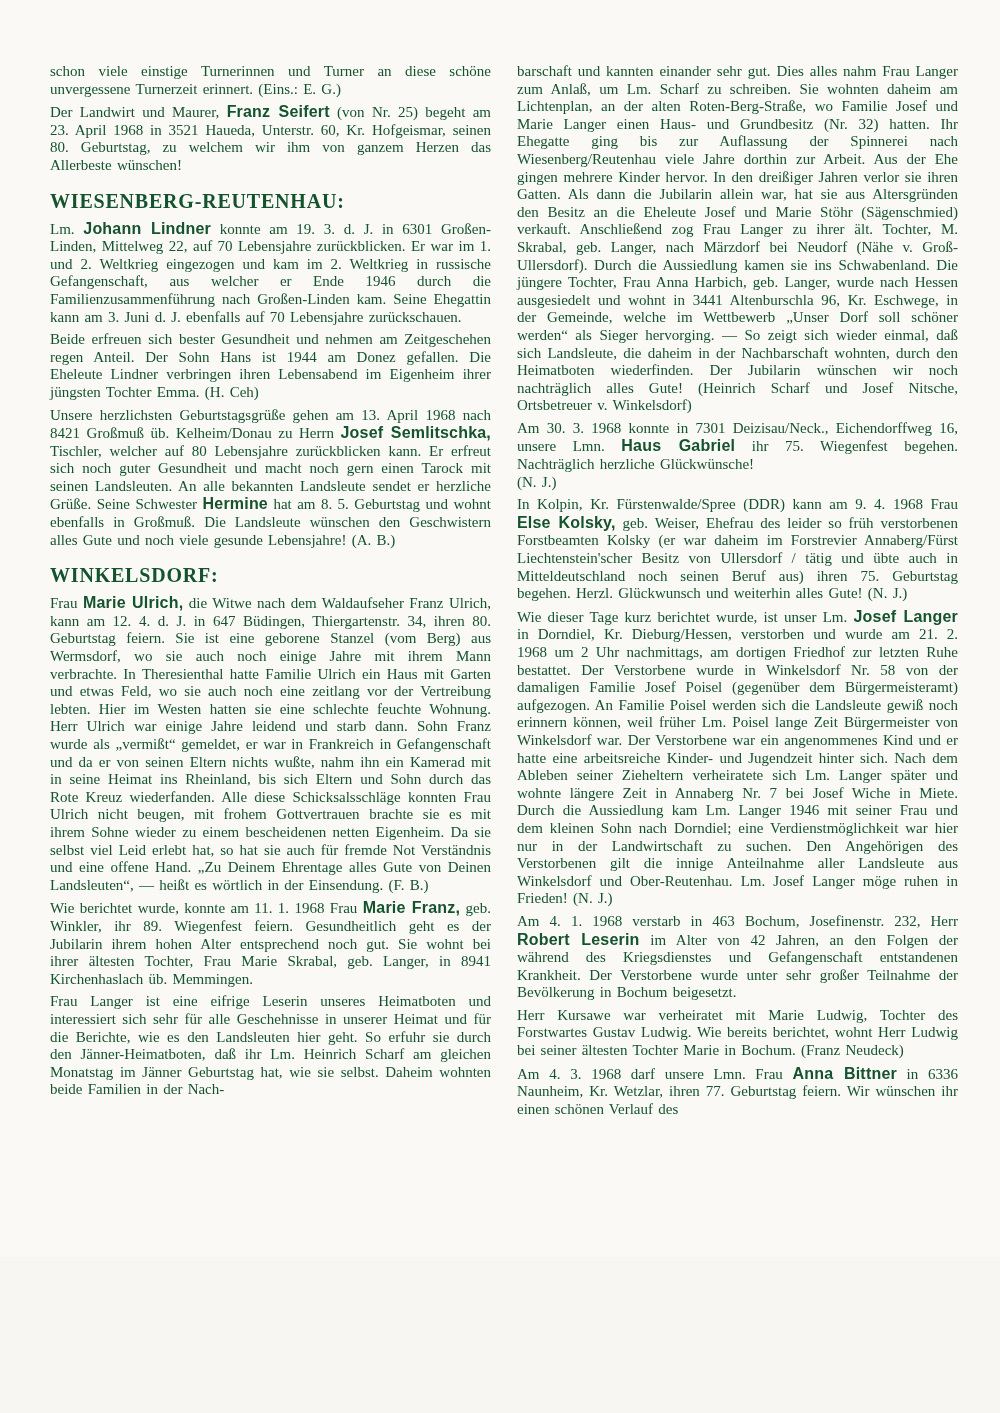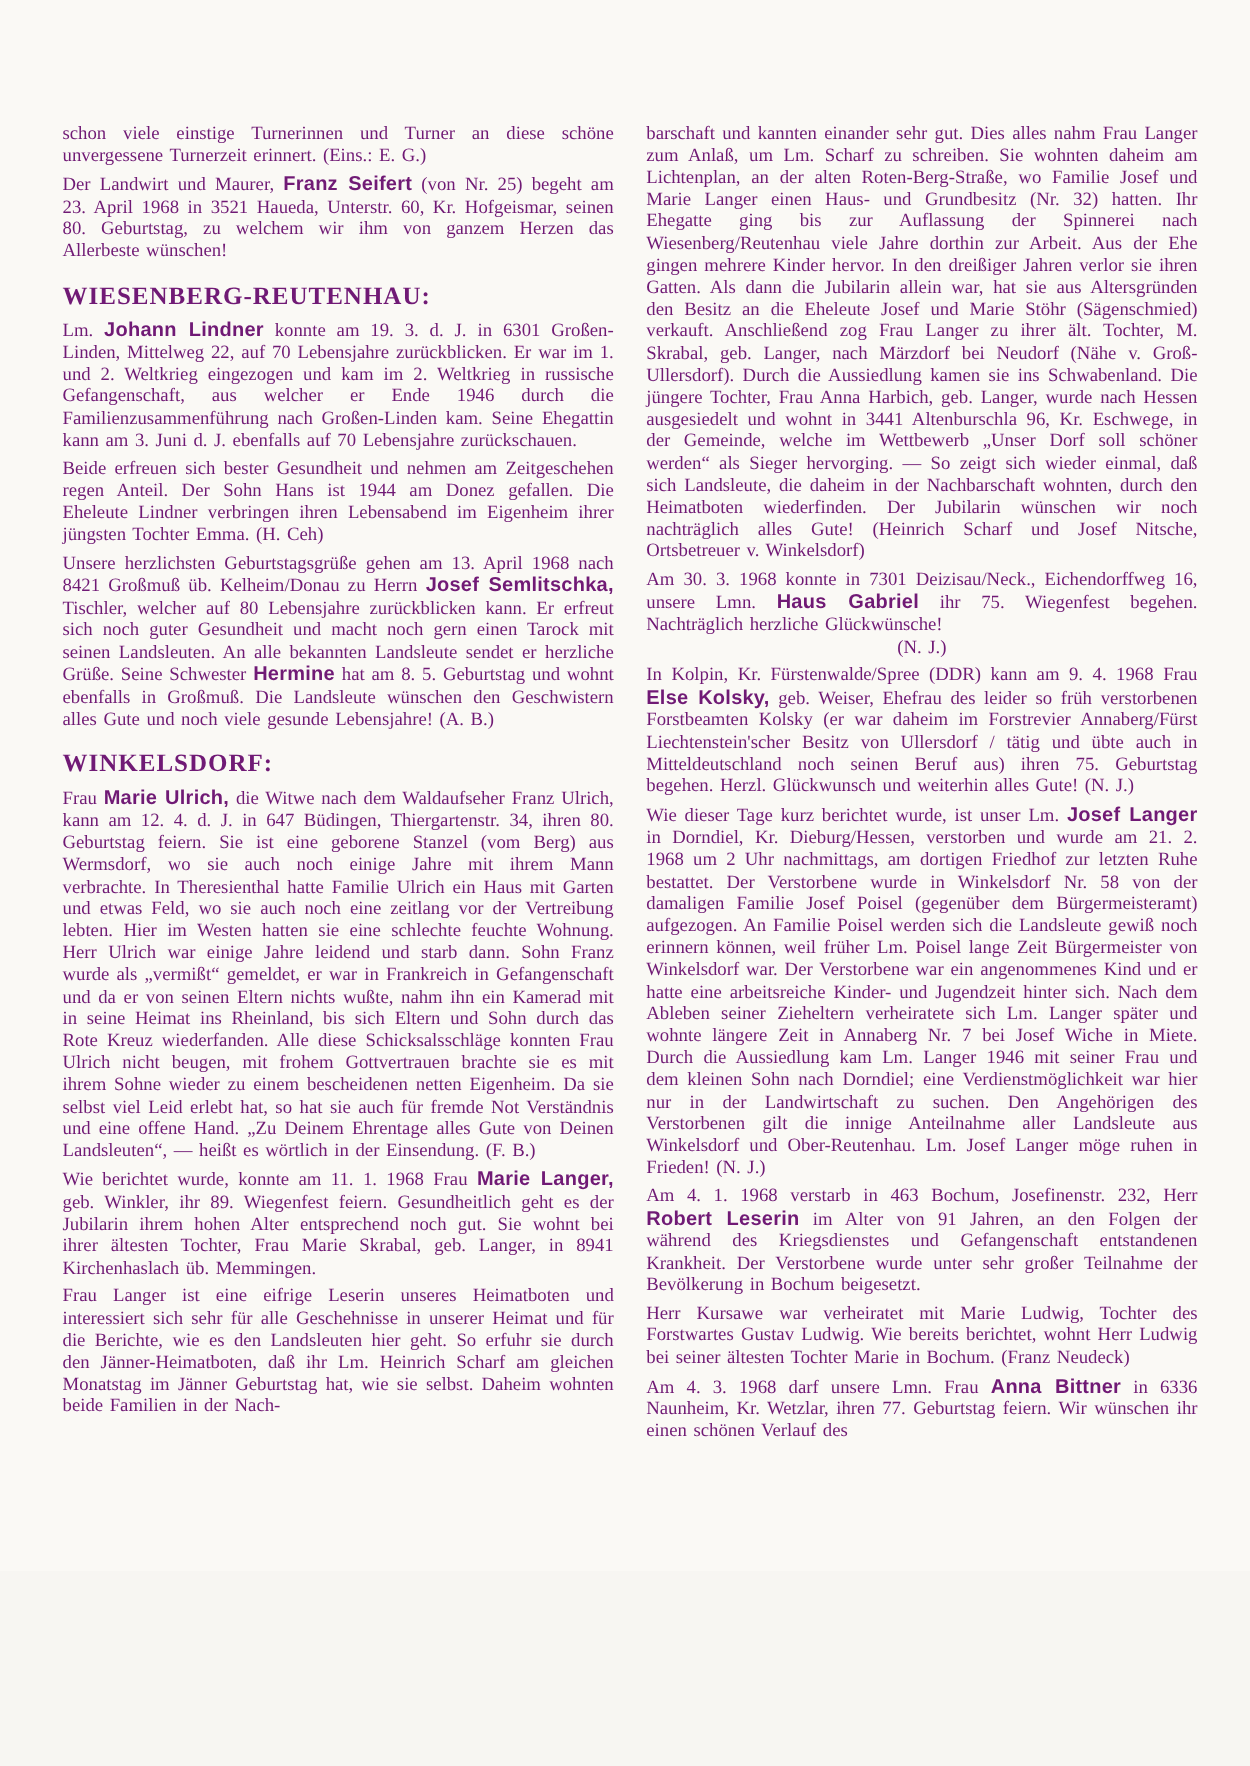--- a/index.html
+++ b/index.html
@@ -5,25 +5,25 @@
   html, body {
     margin: 0;
     padding: 0;
     background: #f7f6f2;
   }
   .page {
     position: relative;
     width: 1000px;
     height: 1257px;
     background: #faf9f5;
-    color: #701a75;
+    color: #14532d;
     font-family: "Liberation Serif", serif;
     overflow: hidden;
     box-sizing: border-box;
-    padding: 99px 42px 0 50px;
+    padding: 63px 42px 0 50px;
   }
   .columns {
     display: flex;
     gap: 26px;
   }
   .column {
     flex: 1 1 0;
     min-width: 0;
   }
   .para {
@@ -43,21 +43,21 @@
   .section-heading {
     font-family: "Liberation Serif", serif;
     font-weight: bold;
     font-size: 20px;
     letter-spacing: 0.8px;
     margin: 14px 0 7px 0;
     line-height: 24px;
   }
   .right-line {
     display: block;
-    text-align: center;
+    text-align: left;
   }
   .page-number {
     position: absolute;
     right: 54px;
     top: 1284px;
     font-size: 19px;
     font-weight: bold;
     letter-spacing: 1px;
     font-family: "Liberation Serif", serif;
   }
@@ -69,27 +69,27 @@
   <div class="columns">
     <div class="column">
         <p class="para"><span>schon viele einstige Turnerinnen und Turner an diese schöne unvergessene Turnerzeit erinnert. (Eins.: E. G.)</span></p>
         <p class="para"><span>Der Landwirt und Maurer, </span><span class="bold">Franz Seifert</span><span> (von Nr. 25) begeht am 23. April 1968 in 3521 Haueda, Unterstr. 60, Kr. Hofgeismar, seinen 80. Geburtstag, zu welchem wir ihm von ganzem Herzen das Allerbeste wünschen!</span></p>
         <h2 class="section-heading">WIESENBERG-REUTENHAU:</h2>
         <p class="para"><span>Lm. </span><span class="bold">Johann Lindner</span><span> konnte am 19. 3. d. J. in 6301 Großen-Linden, Mittelweg 22, auf 70 Lebensjahre zurückblicken. Er war im 1. und 2. Weltkrieg eingezogen und kam im 2. Weltkrieg in russische Gefangenschaft, aus welcher er Ende 1946 durch die Familienzusammenführung nach Großen-Linden kam. Seine Ehegattin kann am 3. Juni d. J. ebenfalls auf 70 Lebensjahre zurückschauen.</span></p>
         <p class="para"><span>Beide erfreuen sich bester Gesundheit und nehmen am Zeitgeschehen regen Anteil. Der Sohn Hans ist 1944 am Donez gefallen. Die Eheleute Lindner verbringen ihren Lebensabend im Eigenheim ihrer jüngsten Tochter Emma. (H. Ceh)</span></p>
         <p class="para"><span>Unsere herzlichsten Geburtstagsgrüße gehen am 13. April 1968 nach 8421 Großmuß üb. Kelheim/Donau zu Herrn </span><span class="bold">Josef Semlitschka,</span><span> Tischler, welcher auf 80 Lebensjahre zurückblicken kann. Er erfreut sich noch guter Gesundheit und macht noch gern einen Tarock mit seinen Landsleuten. An alle bekannten Landsleute sendet er herzliche Grüße. Seine Schwester </span><span class="bold">Hermine</span><span> hat am 8. 5. Geburtstag und wohnt ebenfalls in Großmuß. Die Landsleute wünschen den Geschwistern alles Gute und noch viele gesunde Lebensjahre! (A. B.)</span></p>
         <h2 class="section-heading">WINKELSDORF:</h2>
         <p class="para"><span>Frau </span><span class="bold">Marie Ulrich,</span><span> die Witwe nach dem Waldaufseher Franz Ulrich, kann am 12. 4. d. J. in 647 Büdingen, Thiergartenstr. 34, ihren 80. Geburtstag feiern. Sie ist eine geborene Stanzel (vom Berg) aus Wermsdorf, wo sie auch noch einige Jahre mit ihrem Mann verbrachte. In Theresienthal hatte Familie Ulrich ein Haus mit Garten und etwas Feld, wo sie auch noch eine zeitlang vor der Vertreibung lebten. Hier im Westen hatten sie eine schlechte feuchte Wohnung. Herr Ulrich war einige Jahre leidend und starb dann. Sohn Franz wurde als „vermißt“ gemeldet, er war in Frankreich in Gefangenschaft und da er von seinen Eltern nichts wußte, nahm ihn ein Kamerad mit in seine Heimat ins Rheinland, bis sich Eltern und Sohn durch das Rote Kreuz wiederfanden. Alle diese Schicksalsschläge konnten Frau Ulrich nicht beugen, mit frohem Gottvertrauen brachte sie es mit ihrem Sohne wieder zu einem bescheidenen netten Eigenheim. Da sie selbst viel Leid erlebt hat, so hat sie auch für fremde Not Verständnis und eine offene Hand. „Zu Deinem Ehrentage alles Gute von Deinen Landsleuten“, — heißt es wörtlich in der Einsendung. (F. B.)</span></p>
-        <p class="para"><span>Wie berichtet wurde, konnte am 11. 1. 1968 Frau </span><span class="bold">Marie Langer,</span><span> geb. Winkler, ihr 89. Wiegenfest feiern. Gesundheitlich geht es der Jubilarin ihrem hohen Alter entsprechend noch gut. Sie wohnt bei ihrer ältesten Tochter, Frau Marie Skrabal, geb. Langer, in 8941 Kirchenhaslach üb. Memmingen.</span></p>
+        <p class="para"><span>Wie berichtet wurde, konnte am 11. 1. 1968 Frau </span><span class="bold">Marie Franz,</span><span> geb. Winkler, ihr 89. Wiegenfest feiern. Gesundheitlich geht es der Jubilarin ihrem hohen Alter entsprechend noch gut. Sie wohnt bei ihrer ältesten Tochter, Frau Marie Skrabal, geb. Langer, in 8941 Kirchenhaslach üb. Memmingen.</span></p>
         <p class="para"><span>Frau Langer ist eine eifrige Leserin unseres Heimatboten und interessiert sich sehr für alle Geschehnisse in unserer Heimat und für die Berichte, wie es den Landsleuten hier geht. So erfuhr sie durch den Jänner-Heimatboten, daß ihr Lm. Heinrich Scharf am gleichen Monatstag im Jänner Geburtstag hat, wie sie selbst. Daheim wohnten beide Familien in der Nach-</span></p>
       </div>
     <div class="column">
         <p class="para"><span>barschaft und kannten einander sehr gut. Dies alles nahm Frau Langer zum Anlaß, um Lm. Scharf zu schreiben. Sie wohnten daheim am Lichtenplan, an der alten Roten-Berg-Straße, wo Familie Josef und Marie Langer einen Haus- und Grundbesitz (Nr. 32) hatten. Ihr Ehegatte ging bis zur Auflassung der Spinnerei nach Wiesenberg/Reutenhau viele Jahre dorthin zur Arbeit. Aus der Ehe gingen mehrere Kinder hervor. In den dreißiger Jahren verlor sie ihren Gatten. Als dann die Jubilarin allein war, hat sie aus Altersgründen den Besitz an die Eheleute Josef und Marie Stöhr (Sägenschmied) verkauft. Anschließend zog Frau Langer zu ihrer ält. Tochter, M. Skrabal, geb. Langer, nach Märzdorf bei Neudorf (Nähe v. Groß-Ullersdorf). Durch die Aussiedlung kamen sie ins Schwabenland. Die jüngere Tochter, Frau Anna Harbich, geb. Langer, wurde nach Hessen ausgesiedelt und wohnt in 3441 Altenburschla 96, Kr. Eschwege, in der Gemeinde, welche im Wettbewerb „Unser Dorf soll schöner werden“ als Sieger hervorging. — So zeigt sich wieder einmal, daß sich Landsleute, die daheim in der Nachbarschaft wohnten, durch den Heimatboten wiederfinden. Der Jubilarin wünschen wir noch nachträglich alles Gute! (Heinrich Scharf und Josef Nitsche, Ortsbetreuer v. Winkelsdorf)</span></p>
         <p class="para"><span>Am 30. 3. 1968 konnte in 7301 Deizisau/Neck., Eichendorffweg 16, unsere Lmn. </span><span class="bold">Haus Gabriel</span><span> ihr 75. Wiegenfest begehen. Nachträglich herzliche Glückwünsche!</span><span class="right-line">(N. J.)</span></p>
         <p class="para"><span>In Kolpin, Kr. Fürstenwalde/Spree (DDR) kann am 9. 4. 1968 Frau </span><span class="bold">Else Kolsky,</span><span> geb. Weiser, Ehefrau des leider so früh verstorbenen Forstbeamten Kolsky (er war daheim im Forstrevier Annaberg/Fürst Liechtenstein'scher Besitz von Ullersdorf / tätig und übte auch in Mitteldeutschland noch seinen Beruf aus) ihren 75. Geburtstag begehen. Herzl. Glückwunsch und weiterhin alles Gute! (N. J.)</span></p>
         <p class="para"><span>Wie dieser Tage kurz berichtet wurde, ist unser Lm. </span><span class="bold">Josef Langer</span><span> in Dorndiel, Kr. Dieburg/Hessen, verstorben und wurde am 21. 2. 1968 um 2 Uhr nachmittags, am dortigen Friedhof zur letzten Ruhe bestattet. Der Verstorbene wurde in Winkelsdorf Nr. 58 von der damaligen Familie Josef Poisel (gegenüber dem Bürgermeisteramt) aufgezogen. An Familie Poisel werden sich die Landsleute gewiß noch erinnern können, weil früher Lm. Poisel lange Zeit Bürgermeister von Winkelsdorf war. Der Verstorbene war ein angenommenes Kind und er hatte eine arbeitsreiche Kinder- und Jugendzeit hinter sich. Nach dem Ableben seiner Zieheltern verheiratete sich Lm. Langer später und wohnte längere Zeit in Annaberg Nr. 7 bei Josef Wiche in Miete. Durch die Aussiedlung kam Lm. Langer 1946 mit seiner Frau und dem kleinen Sohn nach Dorndiel; eine Verdienstmöglichkeit war hier nur in der Landwirtschaft zu suchen. Den Angehörigen des Verstorbenen gilt die innige Anteilnahme aller Landsleute aus Winkelsdorf und Ober-Reutenhau. Lm. Josef Langer möge ruhen in Frieden! (N. J.)</span></p>
-        <p class="para"><span>Am 4. 1. 1968 verstarb in 463 Bochum, Josefinenstr. 232, Herr </span><span class="bold">Robert Leserin</span><span> im Alter von 91 Jahren, an den Folgen der während des Kriegsdienstes und Gefangenschaft entstandenen Krankheit. Der Verstorbene wurde unter sehr großer Teilnahme der Bevölkerung in Bochum beigesetzt.</span></p>
+        <p class="para"><span>Am 4. 1. 1968 verstarb in 463 Bochum, Josefinenstr. 232, Herr </span><span class="bold">Robert Leserin</span><span> im Alter von 42 Jahren, an den Folgen der während des Kriegsdienstes und Gefangenschaft entstandenen Krankheit. Der Verstorbene wurde unter sehr großer Teilnahme der Bevölkerung in Bochum beigesetzt.</span></p>
         <p class="para"><span>Herr Kursawe war verheiratet mit Marie Ludwig, Tochter des Forstwartes Gustav Ludwig. Wie bereits berichtet, wohnt Herr Ludwig bei seiner ältesten Tochter Marie in Bochum. (Franz Neudeck)</span></p>
         <p class="para"><span>Am 4. 3. 1968 darf unsere Lmn. Frau </span><span class="bold">Anna Bittner</span><span> in 6336 Naunheim, Kr. Wetzlar, ihren 77. Geburtstag feiern. Wir wünschen ihr einen schönen Verlauf des</span></p>
       </div>
   </div>
   <div class="page-number">177</div>
 </div>
 
 </body></html>

